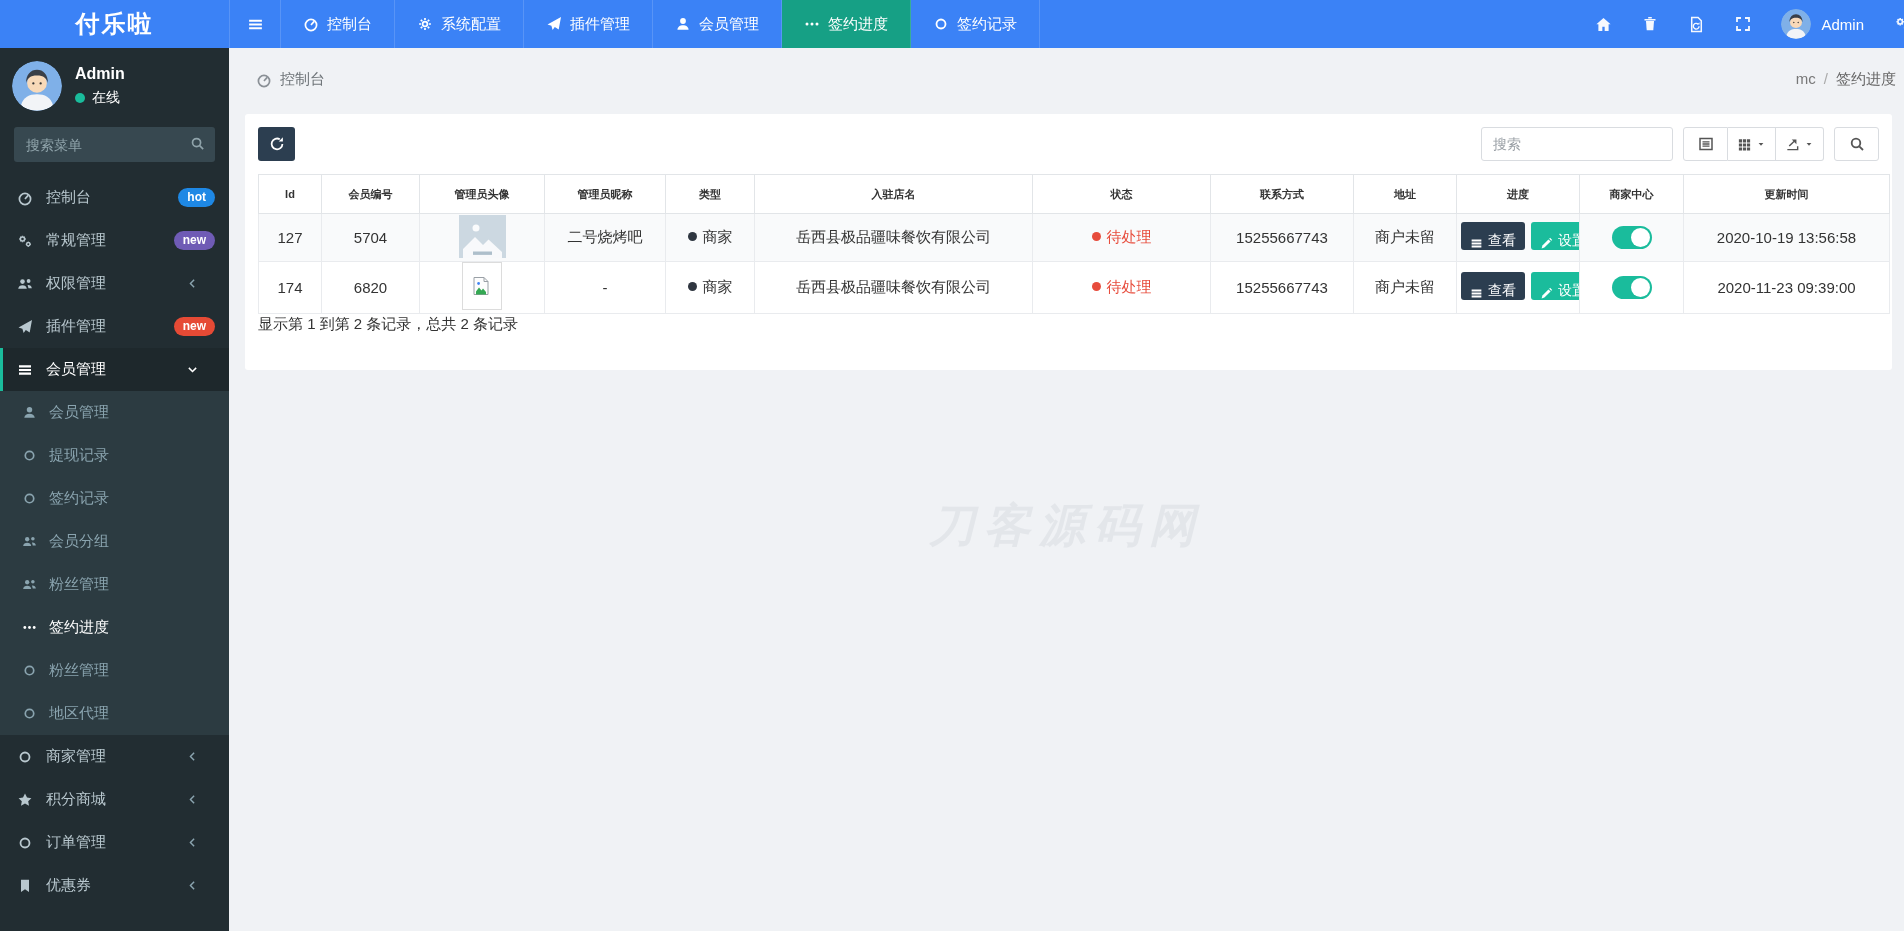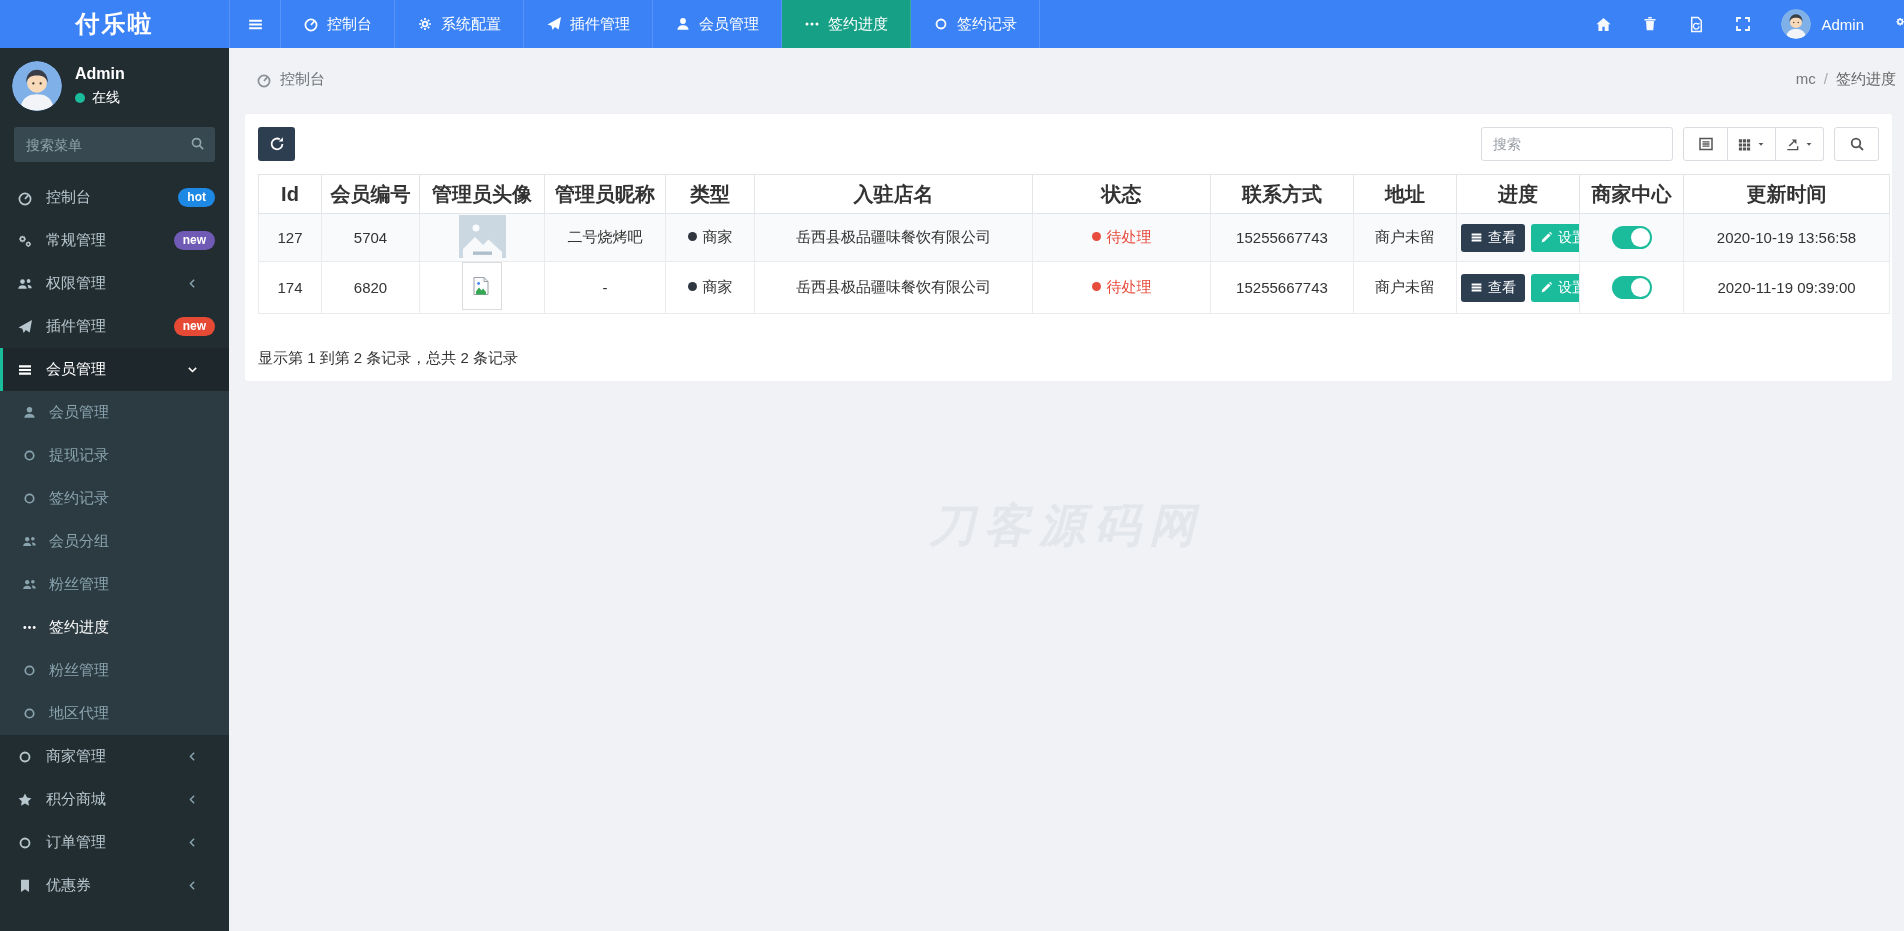--- a/index.html
+++ b/index.html
@@ -79,41 +79,41 @@
   .search-input::placeholder { color:#9aa0a6; }
   .btn-group { display:flex; margin-left:10px; }
   .tb-btn { height:34px; min-width:45px; background:#fff; border:1px solid #d9dce0; color:#555;
     display:flex; align-items:center; justify-content:center; gap:4px; cursor:pointer; padding:0 9px; }
   .btn-group .tb-btn + .tb-btn { border-left:none; }
   .btn-group .tb-btn:first-child { border-radius:3px 0 0 3px; }
   .btn-group .tb-btn:last-child  { border-radius:0 3px 3px 0; }
   .tb-search { margin-left:10px; border-radius:3px !important; border:1px solid #d9dce0; }
 
   table.grid { width:100%; border-collapse:collapse; table-layout:fixed; }
-  .grid th { height:39px; font-size:20px; font-weight:bold; color:#333; text-align:center;
+  .grid th { height:39px; font-size:11px; font-weight:bold; color:#333; text-align:center;
     border:1px solid #e2e5e8; background:#fff; padding:0 4px;margin-top:20px; }
   .grid td { height:48px; font-size:15px; color:#333; text-align:center; border:1px solid #e9ebee;
     padding:0 4px; white-space:nowrap; overflow:hidden; }
   .grid tr.odd td { background:#f9fafb; }
   .dot { display:inline-block; width:9px; height:9px; border-radius:50%; margin-right:6px; vertical-align:1px; }
   .dot.dark { background:#2f3640; }
   .dot.red  { background:#e74c3c; }
   td.pending { color:#e74c3c;font-family:Liberation Serif, serif; }
   .thumb { display:inline-block; vertical-align:middle; }
   .cell-actions { white-space:nowrap; }
   .btn-view,.btn-set { border:none; border-radius:3px; color:#fff; font-size:14px; height:28px;
-    padding:0 9px; cursor:pointer; display:inline-flex; align-items:center; gap:5px;
+    padding:0 9px; cursor:pointer; display:inline-flex; align-items:flex-end; gap:5px;
     font-family:"Liberation Sans","DejaVu Sans",sans-serif; }
   .btn-view { background:#2c3e50; }
   .btn-set  { background:#1abc9c; margin-left:6px; }
   .toggle { display:inline-block; width:40px; height:23px; border-radius:12px; background:#1abc9c;
     position:relative; cursor:pointer; vertical-align:middle; }
   .toggle::after { content:""; position:absolute; right:2px; top:2px; width:19px; height:19px;
     border-radius:50%; background:#fff; }
-  .summary { margin-top:35px; font-size:15px; color:#333; }
+  .summary { margin-top:1px; font-size:15px; color:#333; }
 
   .watermark { position:absolute; left:0; right:0; top:447px; text-align:center; pointer-events:none;
     font-size:46px; font-weight:bold; font-style:italic; color:#e3e6ea; letter-spacing:9px; z-index:0; }
 </style>
 </head>
 <body>
 
 <svg width="0" height="0" style="position:absolute">
   <symbol id="i-bars" viewBox="0 0 16 16">
       <path d="M2 4.5h12M2 8h12M2 11.5h12" stroke="currentColor" stroke-width="1.8" fill="none"></path>
@@ -691,21 +691,21 @@
               </button><button class="btn-set">
                 <span class="ic">
                     <svg width="13" height="13">
                       <use href="#i-pencil"></use>
                     </svg>
                   </span>
                 <span>设置</span>
               </button>
             </td>
             <td><span class="toggle"></span></td>
-            <td>2020-11-19 09:39:00</td>
+            <td>2020-11-23 09:39:00</td>
           </tr>
         </tbody>
       </table>
 
       <div class="summary">显示第 1 到第 2 条记录，总共 2 条记录</div>
     </div>
 
     <div class="watermark">刀客源码网</div>
   </main>
 </div>

